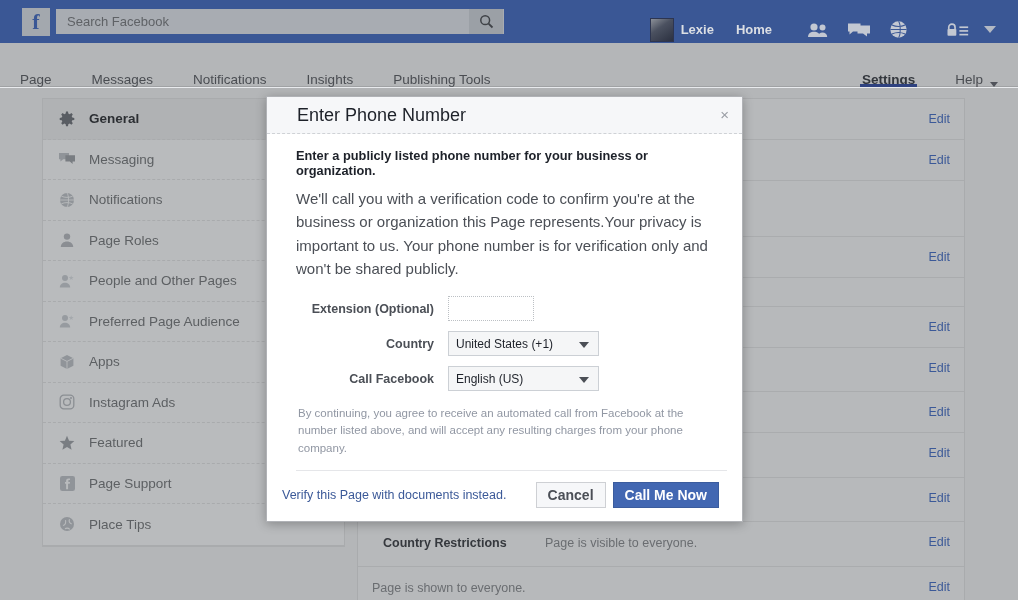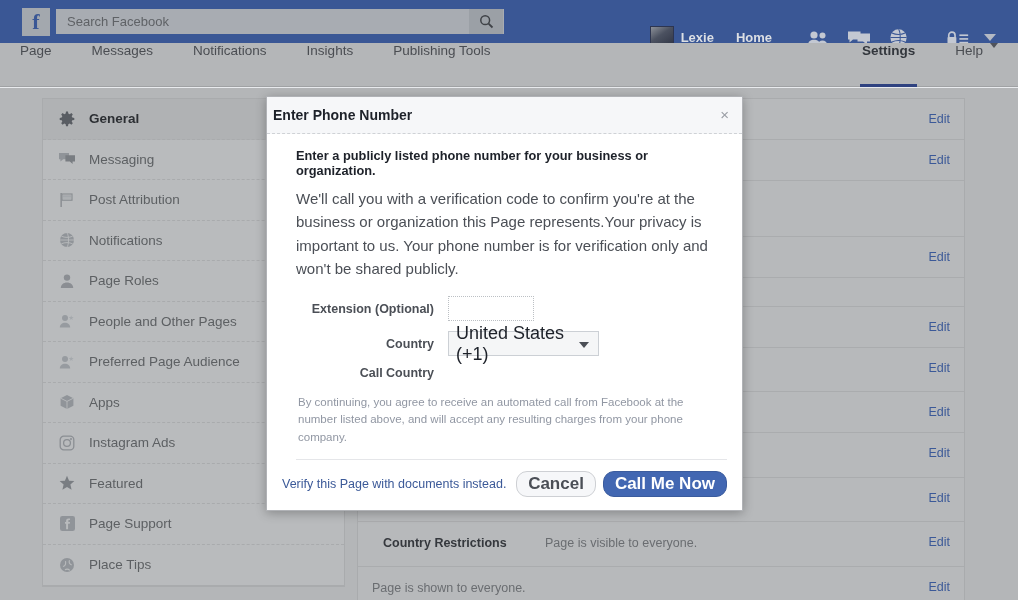--- a/index.html
+++ b/index.html
@@ -40,21 +40,21 @@
   }
   .search-input::placeholder { color: #5f6266; opacity: 1; }
   .search-btn {
     width: 34px; height: 25px;
     background: #9ba0a6;
     display: flex; align-items: center; justify-content: center;
     cursor: pointer; border: 0;
   }
 
   .topbar-right {
-    position: absolute; right: 0; top: 16px; height: 43px;
+    position: absolute; right: 0; top: 8px; height: 43px;
     display: flex; align-items: center;
   }
   .nav-avatar {
     width: 24px; height: 24px;
     background: linear-gradient(145deg,#8d9199 0%, #4b5160 40%, #2b3040 100%);
     border: 1px solid #2d3550;
   }
   .nav-name {
     color: #dcdfe4; font-size: 13px; font-weight: bold;
     margin-left: 7px; cursor: pointer;
@@ -76,21 +76,21 @@
   
   .pagenav {
     position: absolute; top: 43px; left: 0;
     width: 1018px; height: 44px;
     background: #b4b6b8;
     border-bottom: 1px solid #a0a2a4;
   }
   .pagenav-left { position: absolute; left: 0; top: 0; display: flex; height: 44px; }
   .pagenav-right { position: absolute; right: 0; top: 0; display: flex; height: 44px; }
   .pn-item {
-    display: flex; align-items: flex-start; justify-content: center;
+    display: flex; align-items: flex-end; justify-content: center;
     padding: 0 20px; height: 44px;
     font-size: 13.5px; color: #4a4d52; cursor: pointer;
     position: relative;
   }
   .pn-item.active { font-weight: bold; color: #33373d; }
   .pn-item.active::after {
     content: ""; position: absolute; left: 18px; right: 18px; bottom: 0;
     height: 3px; background: #2f4280;
   }
   .pn-caret {
@@ -163,21 +163,21 @@
     z-index: 50;
   }
   .modal-header {
     position: relative;
     height: 37px;
     background: #f6f7f9;
     border-bottom: 1px dashed #cfd2d6;
     display: flex; align-items: center;
   }
   .modal-title {
-    font-size: 14px; font-weight: bold; color: #1d2129; margin-left: 6px;
+    font-size: 18px; font-weight: normal; color: #1d2129; margin-left: 30px;
   }
   .modal-close {
     position: absolute; right: 13px; top: 10px;
     font-size: 15px; color: #9a9ea5; cursor: pointer; line-height: 1;
   }
   .modal-body { padding: 14px 15px 0 29px; }
   .m-head {
     font-size: 12.8px; font-weight: bold; color: #1d2129; margin-bottom: 9px;
   }
   .m-sub {
@@ -203,44 +203,44 @@
     width: 86px; height: 25px;
     border: 1px dotted #bcc0c4; background: #fff;
   }
   .sel {
     position: relative;
     width: 151px; height: 25px;
     border: 1px solid #ccd0d5;
     background: #f5f6f7;
     display: flex; align-items: center;
     padding: 0 7px;
-    font-size: 18px; color: #1d2129; cursor: pointer;
+    font-size: 12px; color: #1d2129; cursor: pointer;
   }
   .sel-caret {
     position: absolute; right: 9px; top: 10px;
     width: 0; height: 0;
     border-left: 5px solid transparent; border-right: 5px solid transparent;
     border-top: 6px solid #4b4f56;
   }
   .m-legal {
     font-size: 11.5px; color: #9197a3; line-height: 1.5;
     margin: 14px 0 0 0; padding: 0 2px 13px 2px;
     border-bottom: 1px solid #e5e6e9;
   }
   .modal-footer {
     display: flex; align-items: center; justify-content: space-between;
-    padding: 11px 15px 13px 15px;
+    padding: 11px 23px 13px 15px;
   }
   .m-link { font-size: 12.5px; color: #3b5998; cursor: pointer; }
   .m-btns { display: flex; align-items: center; gap: 7px; }
   .btn {
     height: 26px; padding: 0 11px;
-    font-size: 17px; font-weight: bold;
+    font-size: 14px; font-weight: bold;
     display: flex; align-items: center; justify-content: center;
-    cursor: pointer; border-radius: 11px;
+    cursor: pointer; border-radius: 0;
   }
   .btn-cancel { background: #f6f7f9; border: 1px solid #ced0d4; color: #4b4f56; }
   .btn-primary { background: #4267b2; border: 1px solid #3b5c9e; color: #ffffff; }
 </style>
 </head>
 <body>
 
 <div class="topbar">
   <div class="fb-logo">f</div>
 
@@ -340,30 +340,20 @@
     <div class="sb-item">
       <span class="sb-ic">
         <svg width="16" height="15" viewBox="0 0 16 15">
             <path d="M0 1h10v6.2H4.2L1.4 9.6V7.2H0z" fill="#8a8e93"></path>
             <path d="M6.4 3.2H16v6.4h-2.4v2.4l-2.8-2.4H6.4z" fill="#6f7378"></path>
           </svg>
       </span>
       <span>Messaging</span>
     </div>
 
-    <div class="sb-item">
-      <span class="sb-ic">
-        <svg width="16" height="16" viewBox="0 0 16 16">
-            <rect x="1.4" y="1" width="1.5" height="14" fill="#83878c"></rect>
-            <rect x="3" y="2" width="10" height="6.2" fill="none" stroke="#83878c" stroke-width="1.2"></rect>
-            <path d="M4 3.2h8M4 4.6h8M4 6h8" stroke="#9b9fa4" stroke-width=".9"></path>
-          </svg>
-      </span>
-      <span>Post Attribution</span>
-    </div>
 
     <div class="sb-item">
       <span class="sb-ic">
         <svg width="16" height="16" viewBox="0 0 16 16">
             <circle cx="8" cy="8" r="7" fill="#8a8e93"></circle>
             <path d="M8 1c2 2 2 12 0 14M1 8h14M2.4 4.2c3.6 1.6 7.6 1.6 11.2 0M2.4 11.8c3.6-1.6 7.6-1.6 11.2 0" fill="none" stroke="#b9bbbd" stroke-width=".9"></path>
           </svg>
       </span>
       <span>Notifications</span>
     </div>
@@ -533,21 +523,25 @@
 
     <div class="form-row">
       <div class="form-label">Country</div>
       <div class="sel">
         <span>United States (+1)</span>
         <span class="sel-caret"></span>
       </div>
     </div>
 
     <div class="form-row">
-      <div class="form-label">Call Country</div>
+      <div class="form-label">Call Facebook</div>
+      <div class="sel">
+        <span>English (US)</span>
+        <span class="sel-caret"></span>
+      </div>
     </div>
 
     <div class="m-legal">By continuing, you agree to receive an automated call from Facebook at the number listed above, and will accept any resulting charges from your phone company.</div>
   </div>
 
   <div class="modal-footer">
     <div class="m-link">Verify this Page with documents instead.</div>
     <div class="m-btns">
       <div class="btn btn-cancel">Cancel</div>
       <div class="btn btn-primary">Call Me Now</div>

